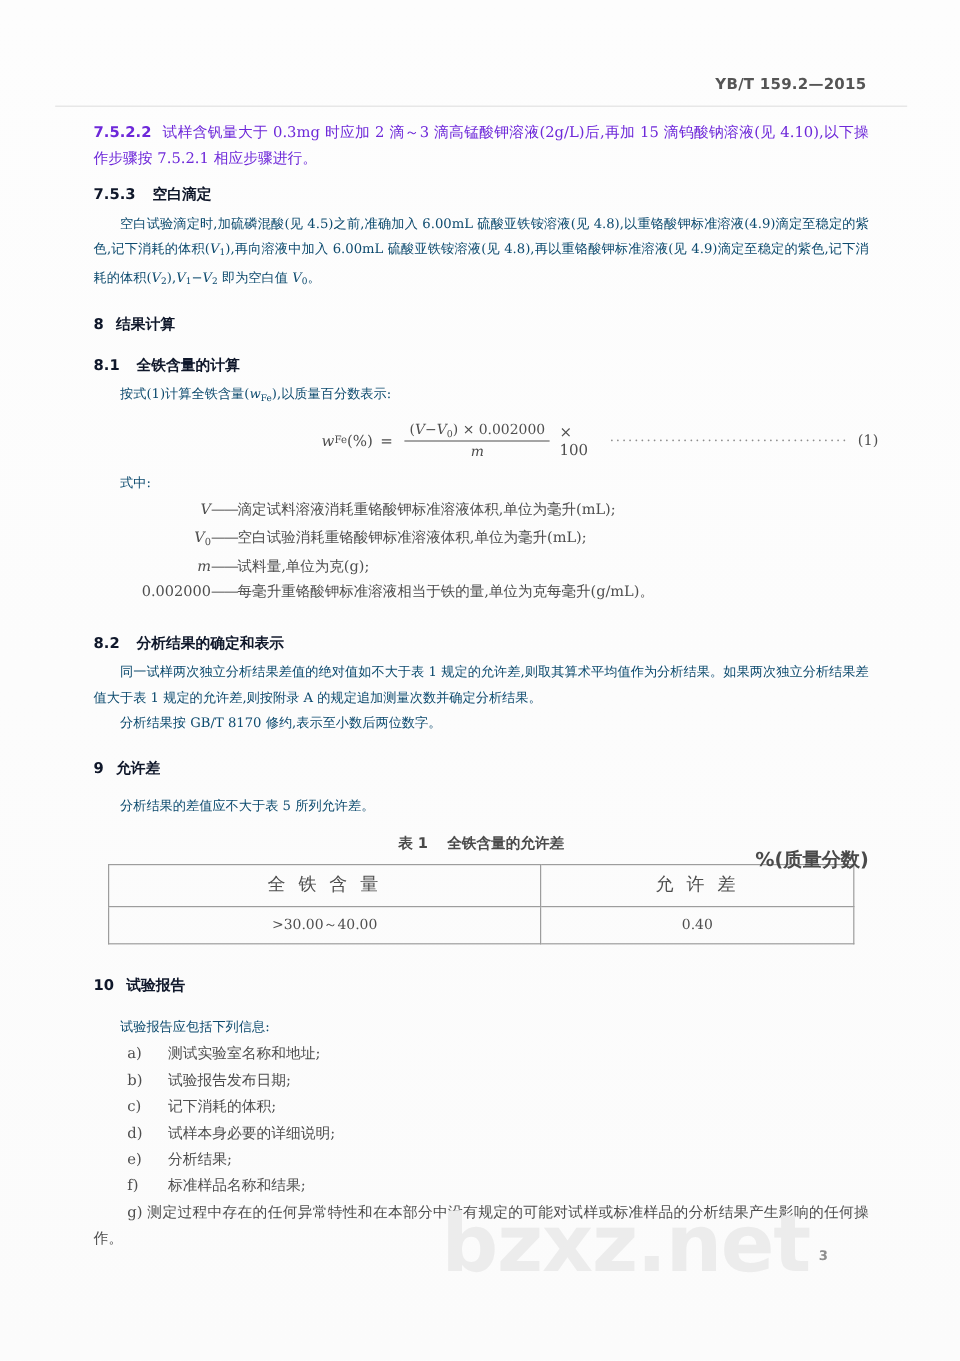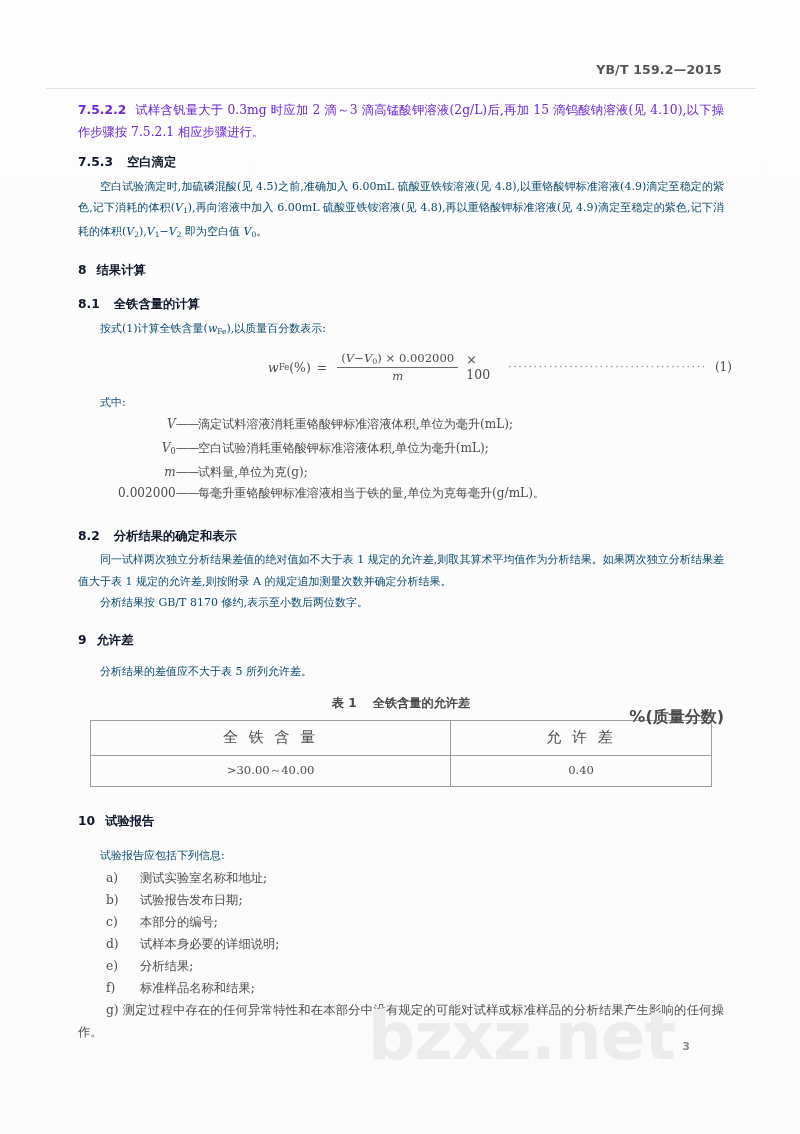--- a/index.html
+++ b/index.html
@@ -352,21 +352,21 @@
       <div class="list-item">
         <span class="marker">a)</span>
         <span>测试实验室名称和地址;</span>
       </div>
       <div class="list-item">
         <span class="marker">b)</span>
         <span>试验报告发布日期;</span>
       </div>
       <div class="list-item">
         <span class="marker">c)</span>
-        <span>本部分的编号;</span>
+        <span>记下消耗的体积;</span>
       </div>
       <div class="list-item">
         <span class="marker">d)</span>
         <span>试样本身必要的详细说明;</span>
       </div>
       <div class="list-item">
         <span class="marker">e)</span>
         <span>分析结果;</span>
       </div>
       <div class="list-item">

